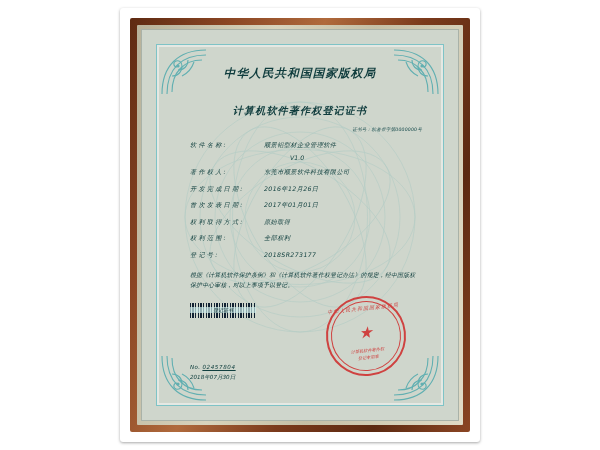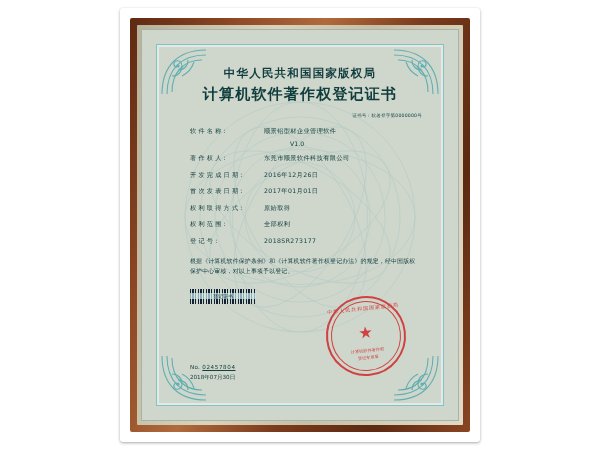--- a/index.html
+++ b/index.html
@@ -11,20 +11,21 @@
     font-family: "Liberation Sans", sans-serif;
     overflow: hidden;
   }
 
   
   .stage {
     position: relative;
     width: 600px;
     height: 450px;
     background: #ffffff;
+    font-style: italic;
   }
 
   .frame-outer {
     position: absolute;
     left: 120px;
     top: 8px;
     width: 360px;
     height: 434px;
     background: linear-gradient(100deg, #7a3b1c 0%, #96502a 14%, #b4golden 0%, #8d4723 30%, #6d3317 52%, #944d28 74%, #7e3d1d 100%);
     border-radius: 3px;
@@ -96,25 +97,25 @@
     text-align: center;
     font-size: 11.5px;
     font-weight: bold;
     letter-spacing: 1.2px;
     color: #0f3c3d;
     margin-top: 16px;
     font-family: "DejaVu Sans", "Liberation Sans", sans-serif;
   }
   .title-cn2 {
     text-align: center;
-    font-size: 15px;
+    font-size: 10px;
     font-weight: bold;
     letter-spacing: 1.2px;
     color: #0f3c3d;
-    margin-top: 4px;
+    margin-top: 23px;
     font-family: "DejaVu Sans", "Liberation Sans", sans-serif;
   }
   .cert-no-line {
     text-align: right;
     font-size: 4.6px;
     color: #14494a;
     margin-top: 9px;
     padding-right: 14px;
     letter-spacing: 0.2px;
     font-family: "DejaVu Sans", "Liberation Sans", sans-serif;

